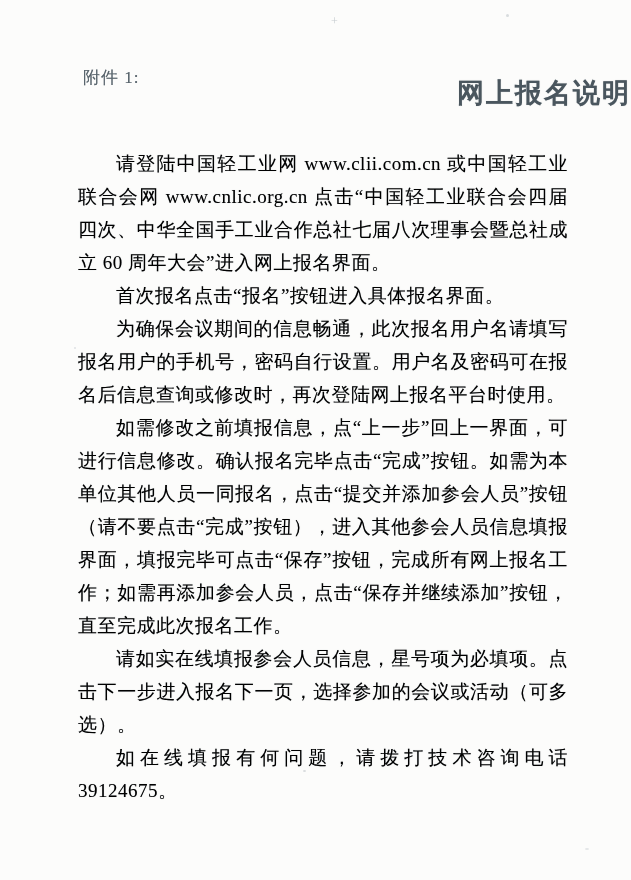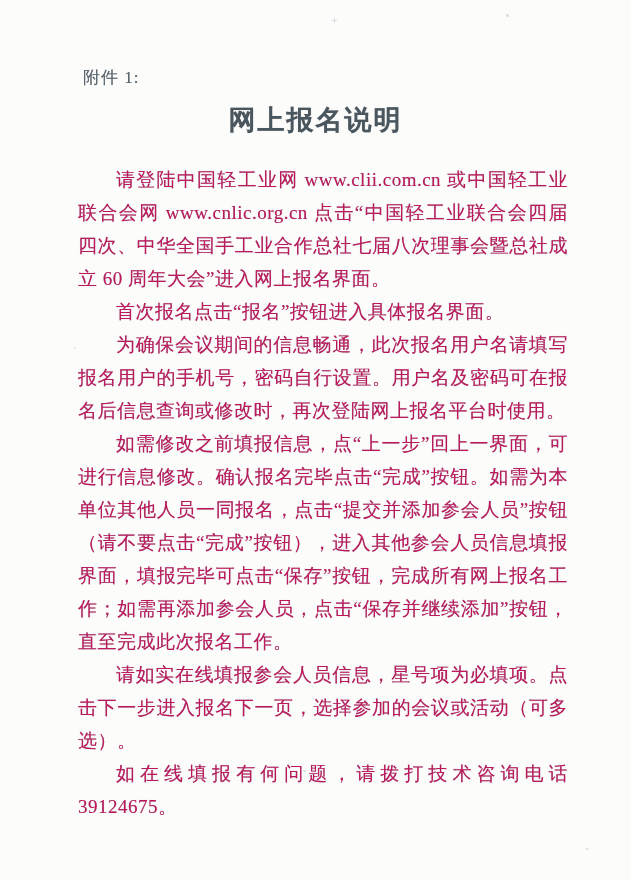--- a/index.html
+++ b/index.html
@@ -21,41 +21,41 @@
     left: 83px;
     top: 66px;
     font-size: 17px;
     letter-spacing: 1px;
     color: #59656d;
     text-shadow: 0 0 0.6px rgba(95,105,115,0.55);
   }
   .doc-title {
     position: absolute;
     left: 0;
-    top: 102px;
+    top: 75px;
     width: 100%;
     margin: 0;
-    text-align: center;
+    text-align: right;
     font-size: 27px;
     font-weight: 700;
     letter-spacing: 2px;
     color: #4a565e;
     text-shadow: 0 0 0.7px rgba(80,92,100,0.6);
   }
   .doc-body {
     position: absolute;
     left: 78px;
-    top: 163px;
+    top: 147px;
     width: 490px;
     font-size: 19px;
     line-height: 33px;
     letter-spacing: 0.5px;
     text-align: justify;
     text-justify: inter-ideograph;
-    color: #be185d;
+    color: #000000;
     text-shadow: 0 0 0.7px rgba(90,100,110,0.55);
   }
   .doc-body p {
     margin: 0;
     padding: 0;
     text-indent: 2em;
   }
   
   .scan-mark-plus {
     position: absolute;

